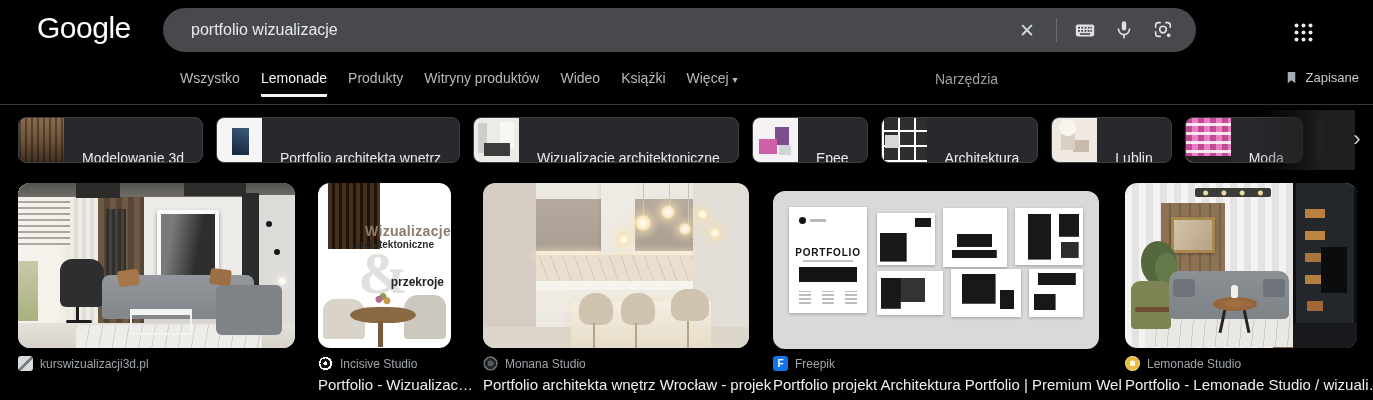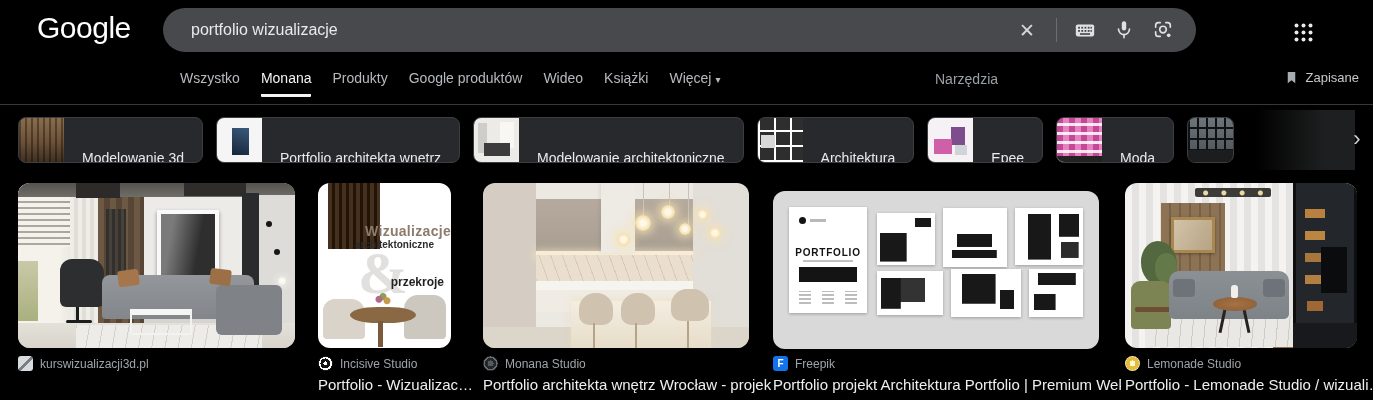--- a/index.html
+++ b/index.html
@@ -316,23 +316,23 @@
         <circle cx="9.5" cy="9.5" r="2"></circle>
         <circle cx="16.5" cy="9.5" r="2"></circle>
       <circle cx="2.5" cy="16.5" r="2"></circle>
         <circle cx="9.5" cy="16.5" r="2"></circle>
         <circle cx="16.5" cy="16.5" r="2"></circle>
     </g>
   </svg>
 
   <nav class="tabs">
     <div class="tab">Wszystko</div>
-    <div class="tab active">Monana</div>
+    <div class="tab active">Lemonade</div>
     <div class="tab">Produkty</div>
-    <div class="tab">Google produktów</div>
+    <div class="tab">Witryny produktów</div>
     <div class="tab">Wideo</div>
     <div class="tab">Książki</div>
     <div class="tab"><span>Więcej</span><span class="caret">▾</span></div>
   </nav>
   <div class="tools">Narzędzia</div>
   <div class="saved">
     <svg width="15" height="15" viewBox="0 0 24 24">
       <path d="M6 3h12v18l-6-4.6L6 21z" fill="#a7acb1"></path>
     </svg>
     <span>Zapisane</span>
@@ -343,29 +343,33 @@
     <div class="chip">
       <div class="thumb t1"></div>
       <span class="chip-label">Modelowanie 3d</span>
     </div>
     <div class="chip">
       <div class="thumb t2"></div>
       <span class="chip-label">Portfolio architekta wnętrz</span>
     </div>
     <div class="chip">
       <div class="thumb t3"></div>
-      <span class="chip-label">Modelowanie architektoniczne</span>
+      <span class="chip-label">Wizualizacje architektoniczne</span>
+    </div>
+    <div class="chip">
+      <div class="thumb t5"></div>
+      <span class="chip-label">Epee</span>
     </div>
     <div class="chip">
       <div class="thumb t4"></div>
       <span class="chip-label">Architektura</span>
     </div>
     <div class="chip">
-      <div class="thumb t5"></div>
-      <span class="chip-label">Epee</span>
+      <div class="thumb t6"></div>
+      <span class="chip-label">Lublin</span>
     </div>
     <div class="chip">
       <div class="thumb t7"></div>
       <span class="chip-label">Moda</span>
     </div>
     <div class="chip">
       <div class="thumb t8"></div>
 
     </div>
   </div>

